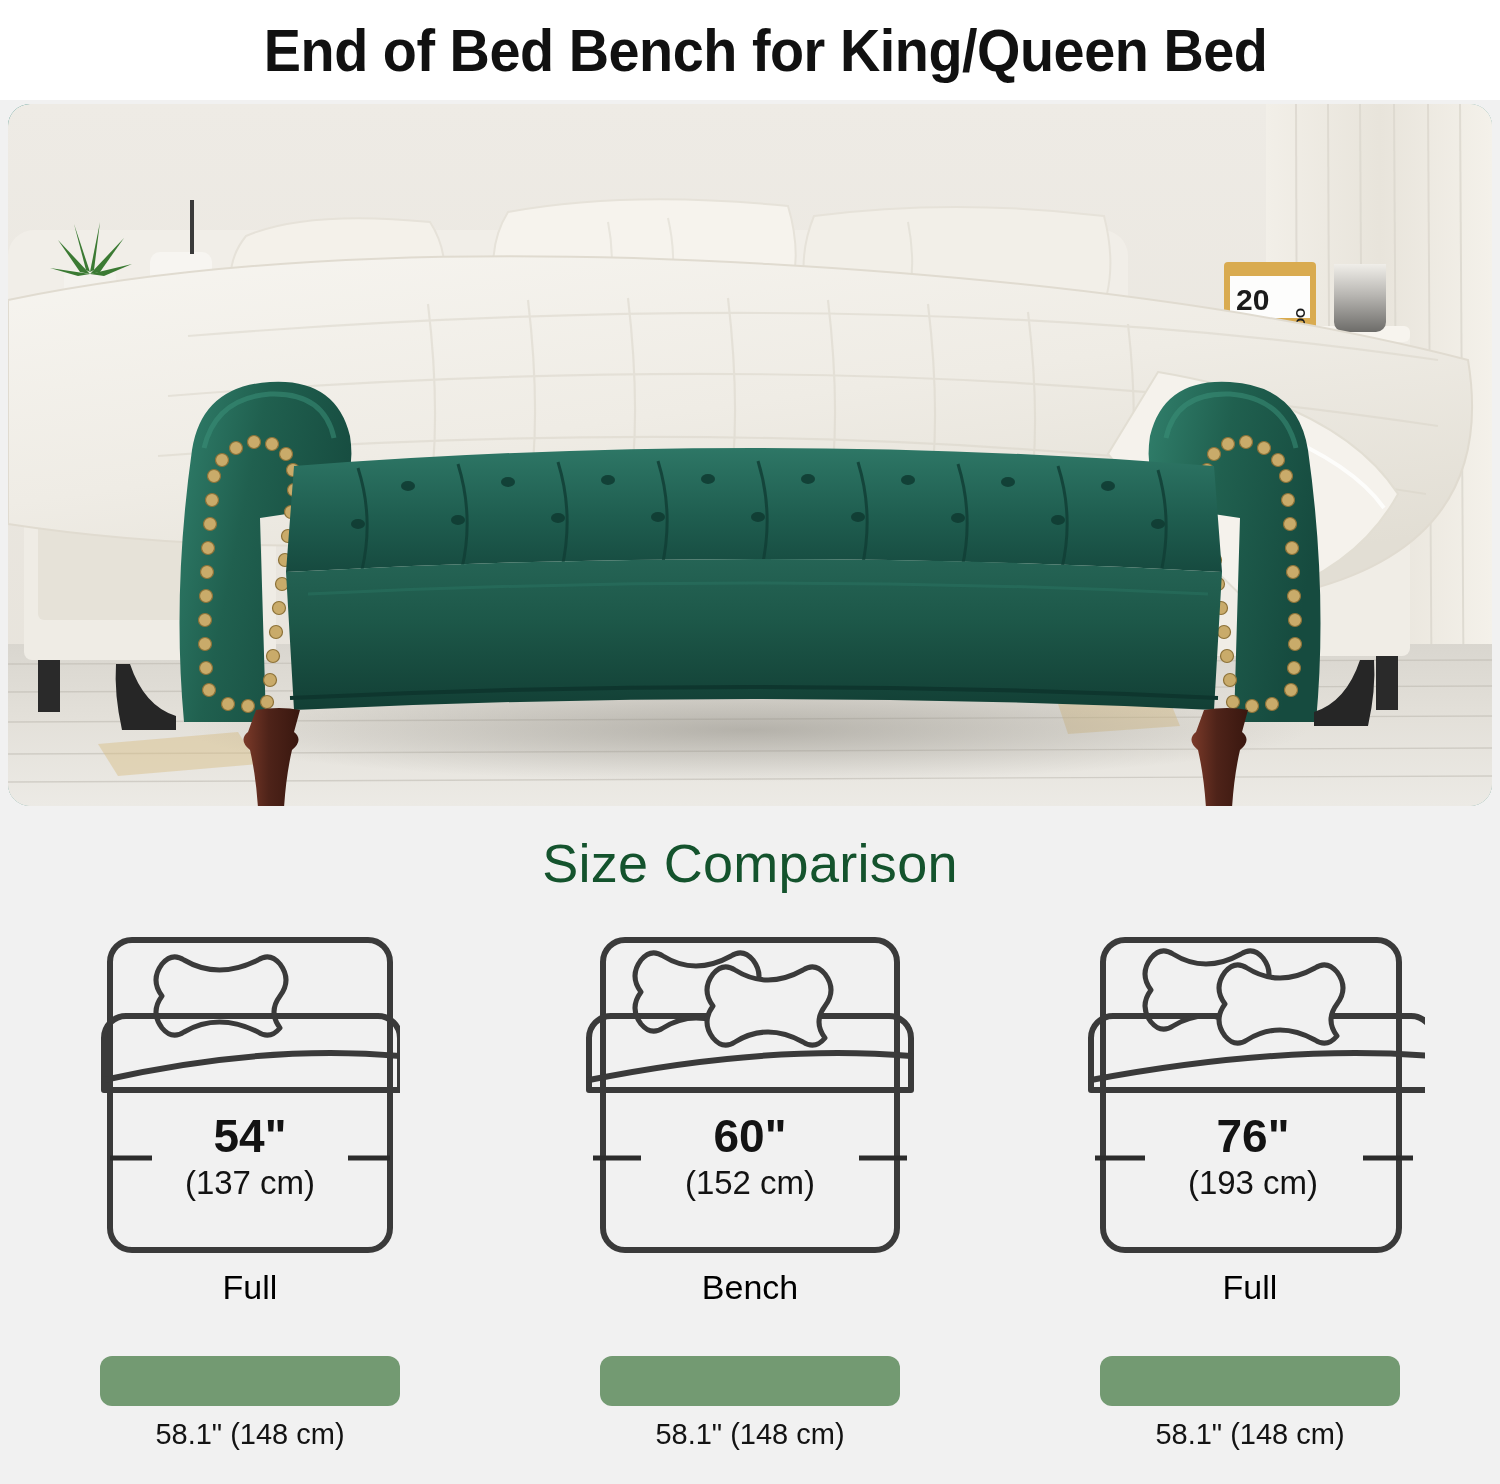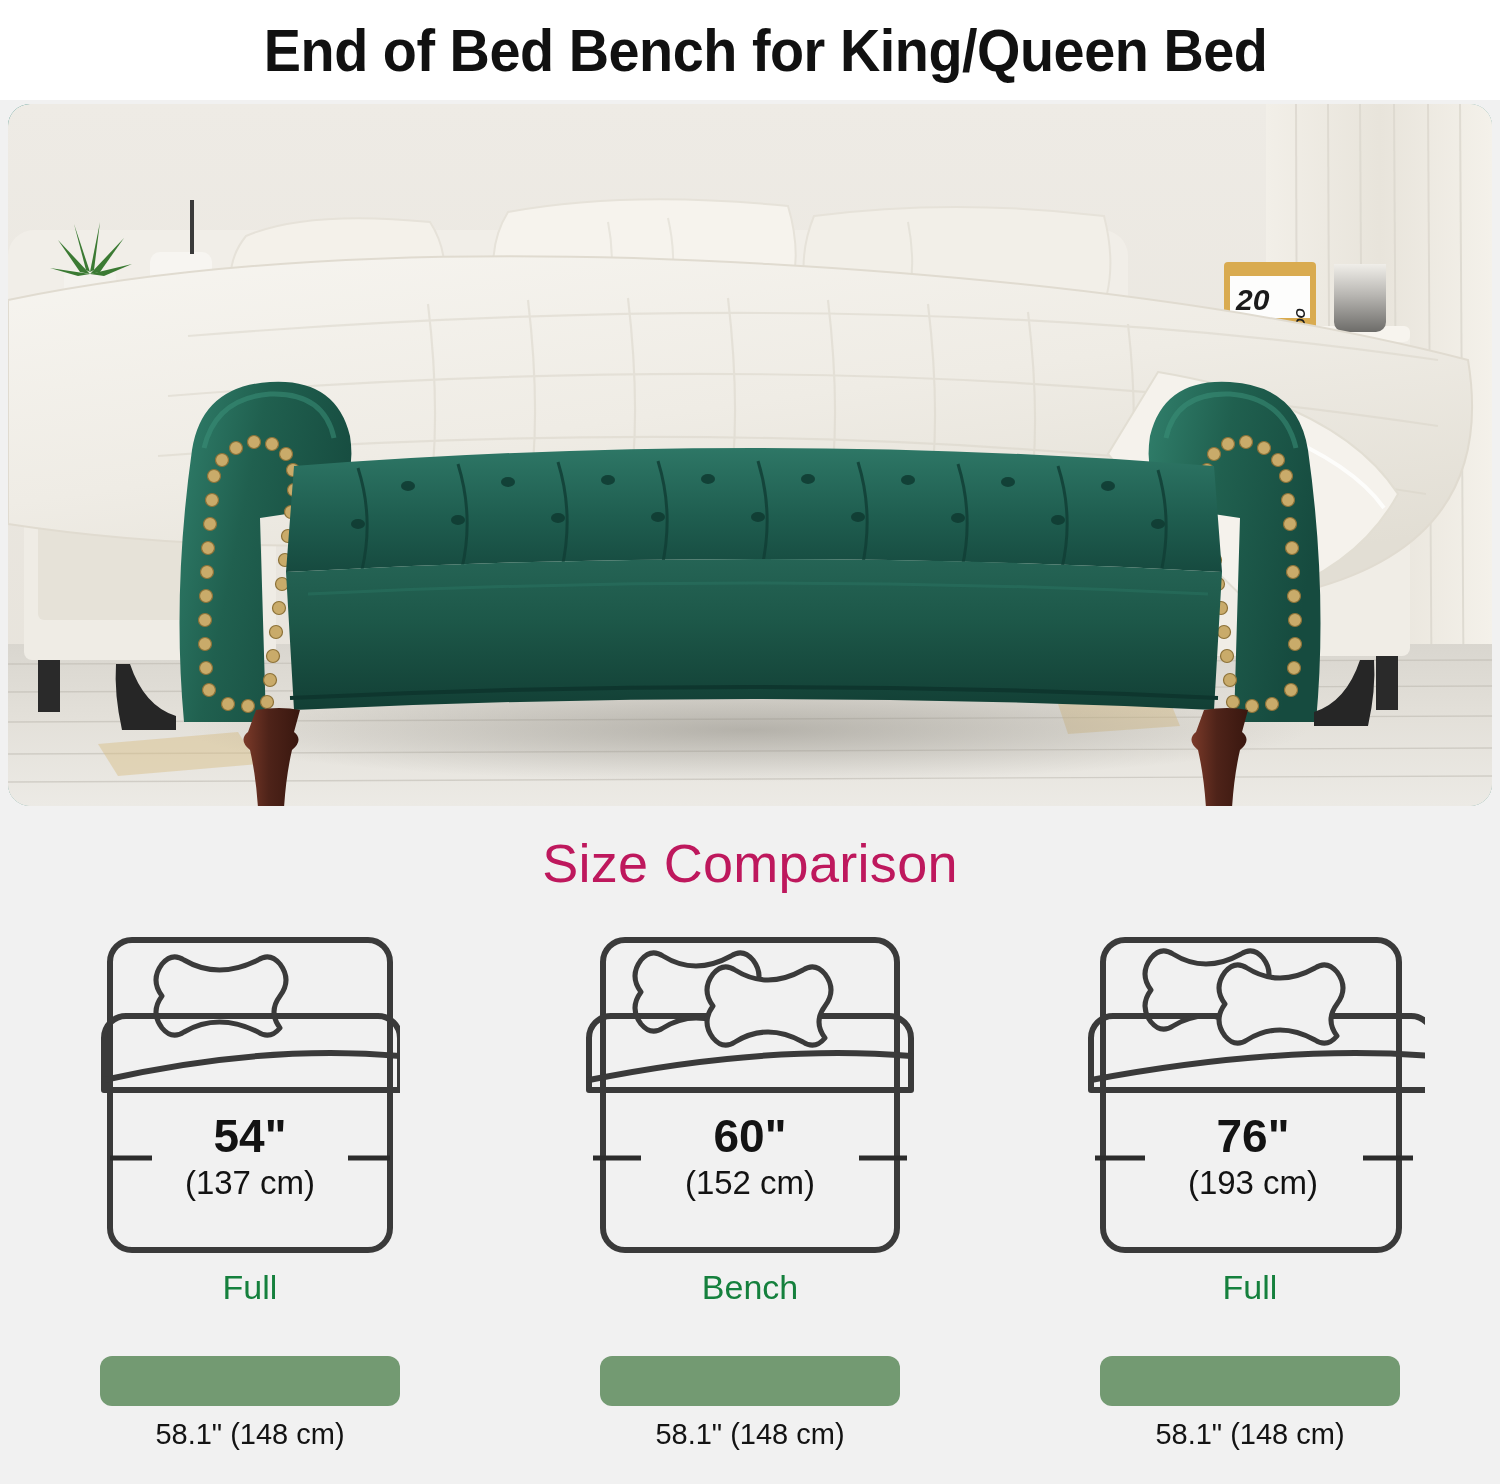--- a/index.html
+++ b/index.html
@@ -43,33 +43,32 @@
 
   
   .hero {
     position: absolute;
     top: 104px; left: 8px;
     width: 1484px;
     height: 702px;
     border-radius: 22px;
     overflow: hidden;
     background: #0f766e;
-    font-style: italic;
   }
   .hero svg { display: block; width: 100%; height: 100%; }
 
   
   .compare-title {
     position: absolute;
     top: 832px; left: 0;
     width: 1500px;
     text-align: center;
     font-size: 54px;
     font-weight: 400;
-    color: #be185d;
+    color: #14532d;
     letter-spacing: 0.3px;
   }
 
   .beds-row {
     position: absolute;
     top: 930px; left: 0;
     width: 1500px;
     height: 420px;
     display: flex;
     justify-content: space-around;
@@ -82,21 +81,21 @@
     align-items: center;
   }
   .bed-svg-wrap { width: 300px; height: 330px; }
   .bed-svg-wrap.wide { width: 330px; }
   .bed-svg-wrap.widest { width: 350px; }
   .bed-svg-wrap svg { display: block; width: 100%; height: 100%; }
 
   .bed-name {
     margin-top: 8px;
     font-size: 34px;
-    color: #15803d;
+    color: #000000;
     font-weight: 400;
   }
 
   
   .bars-row {
     position: absolute;
     top: 1356px; left: 0;
     width: 1500px;
     height: 128px;
     display: flex;

